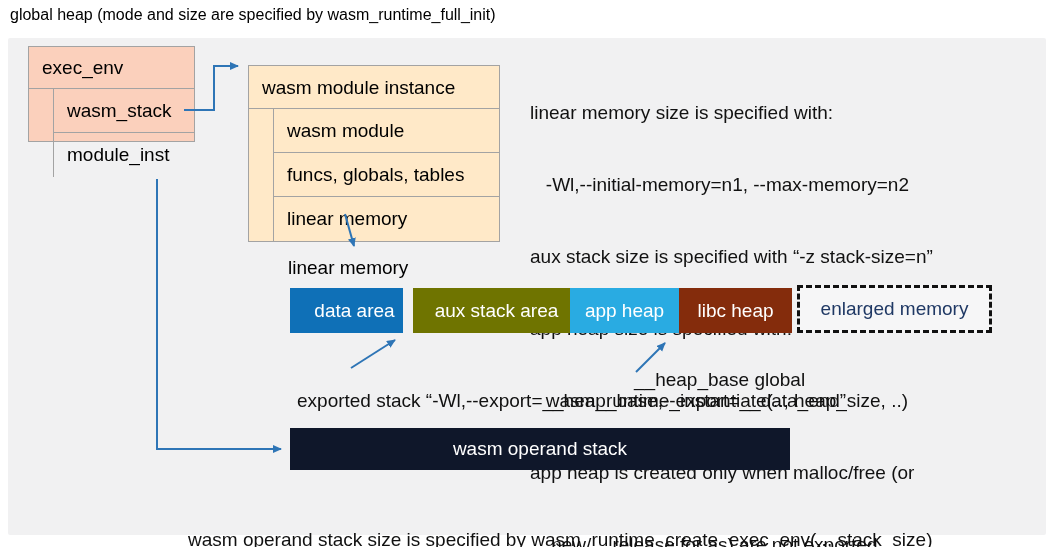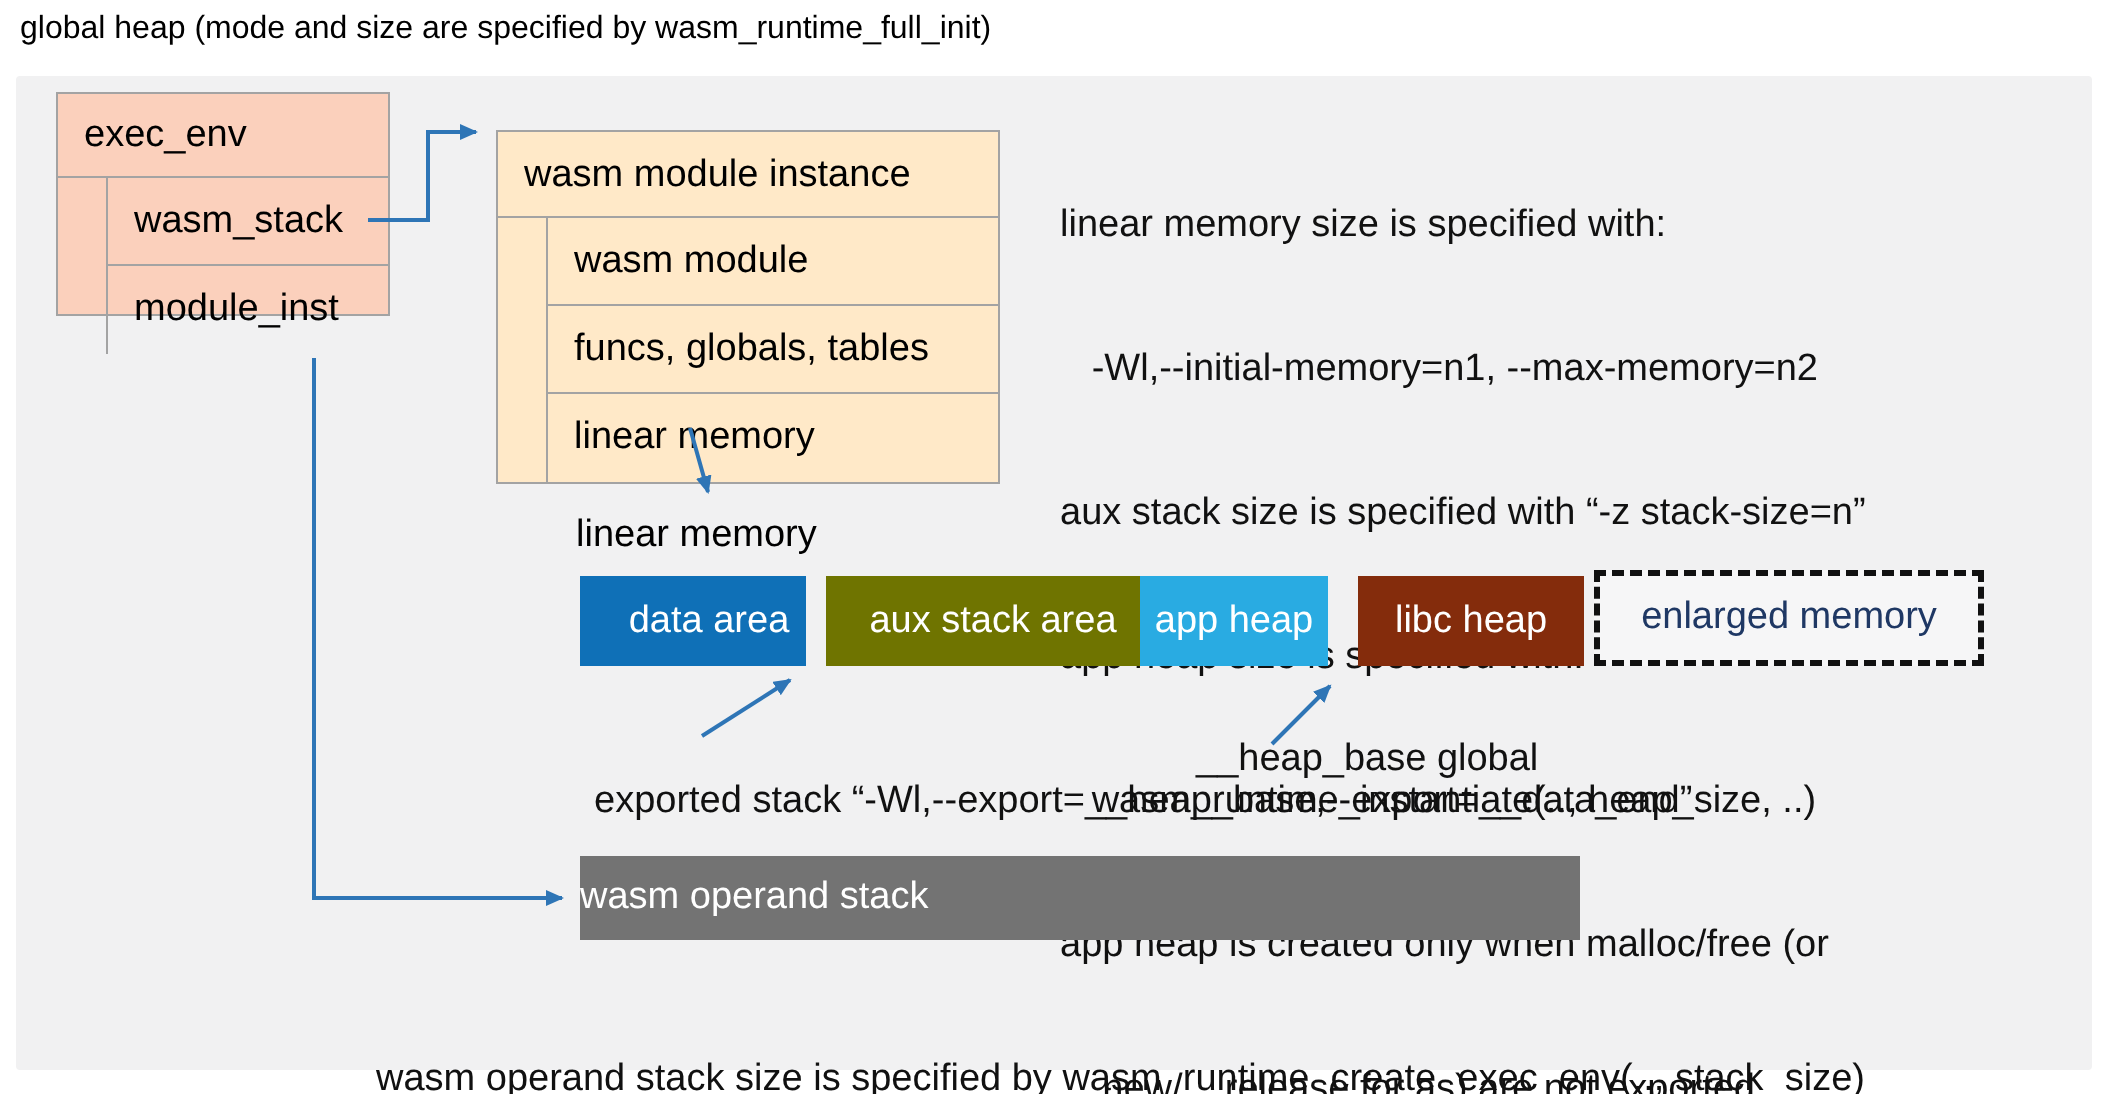--- a/index.html
+++ b/index.html
@@ -11,47 +11,47 @@
 
   .canvas { position: absolute; left: 8px; top: 38px; width: 1038px; height: 497px;
             background: #f1f1f2; border-radius: 2px; }
 
   .box { position: absolute; border: 1px solid #a3a3a3; font-size: 19px; }
   .box-header { height: 42px; line-height: 42px; padding-left: 13px; border-bottom: 1px solid #a3a3a3; }
   .box-row { height: 44px; line-height: 43px; padding-left: 13px; margin-left: 24px;
              border-left: 1px solid #a3a3a3; border-bottom: 1px solid #a3a3a3; }
   .box-row:last-child { border-bottom: none; }
 
-  #exec-env-box { left: 28px; top: 46px; width: 167px; height: 112px; background: #fbd0bc; }
+  #exec-env-box { left: 28px; top: 46px; width: 167px; height: 96px; background: #fbd0bc; }
   #module-instance-box { left: 248px; top: 47px; width: 252px; height: 177px; background: #ffe9c8; margin-top: 18px; }
   #module-instance-box .box-header { height: 43px; line-height: 43px; }
 
   .notes { position: absolute; font-size: 19px; line-height: 24px; white-space: pre; color: #111; }
   #notes-right { left: 530px; top: 53px; }
   #notes-bottom { left: 188px; top: 482px; line-height: 23px; }
 
   #linear-memory-label { position: absolute; left: 288px; top: 257px; font-size: 19px; }
 
   .seg { position: absolute; top: 288px; height: 45px; color: #fff; font-size: 19px;
          display: flex; align-items: center; justify-content: center; white-space: nowrap; }
   #seg-data     { left: 290px; width: 113px; background: #0f70b7; padding-left: 16px; }
   #seg-aux      { left: 413px; width: 167px; background: #6f7400; }
-  #seg-app      { left: 570px; width: 94px; background: #29abe2; }
+  #seg-app      { left: 570px; width: 109px; background: #29abe2; }
   #seg-libc     { left: 679px; width: 113px; background: #842c0c; }
   #seg-enlarged { left: 797px; width: 195px; top: 285px; height: 48px;
                   background: #f6f6f7; border: 3px dashed #111; color: #1f3864; }
 
   .annotation { position: absolute; font-size: 19px; color: #111; white-space: nowrap; }
   #ann-data-end  { left: 318px; top: 363px; }
-  #ann-heap-base { left: 598px; top: 369px; }
+  #ann-heap-base { left: 634px; top: 369px; }
   #ann-exported  { left: 297px; top: 390px; }
 
   #operand-stack-bar { position: absolute; left: 290px; top: 428px; width: 500px; height: 42px;
-                       background: #737373; color: #fff; font-size: 19px;
-                       display: flex; align-items: center; justify-content: flex-start; }
+                       background: #0f172a; color: #fff; font-size: 19px;
+                       display: flex; align-items: center; justify-content: center; }
 
   #connector-layer { position: absolute; left: 0; top: 0; width: 1054px; height: 547px;
                      pointer-events: none; }
 </style>
 </head>
 <body>
 
 <div id="page">
 
   <div class="title">global heap (mode and size are specified by wasm_runtime_full_init)</div>

